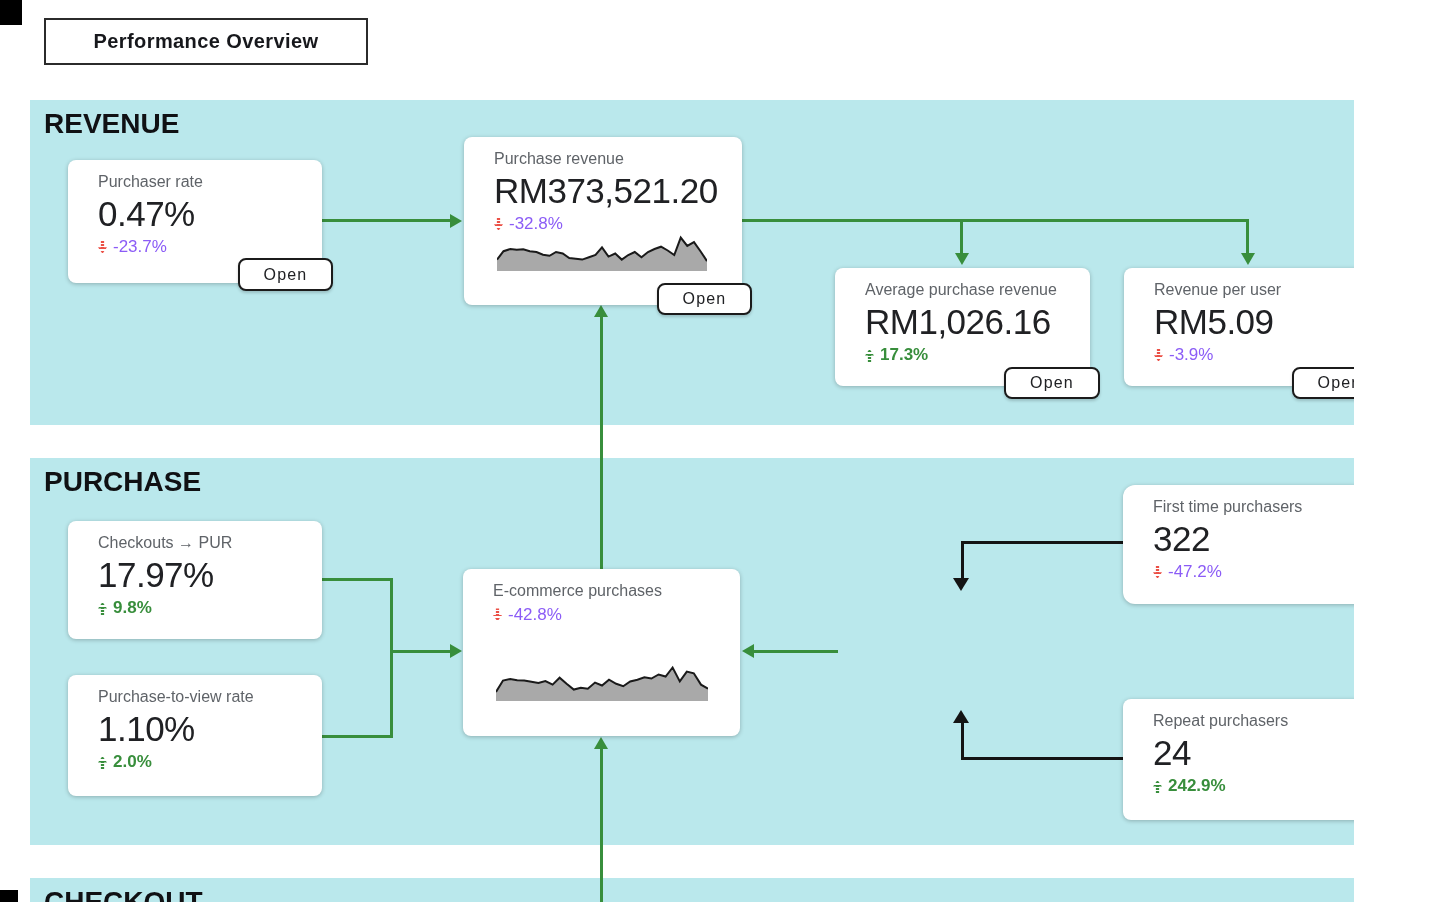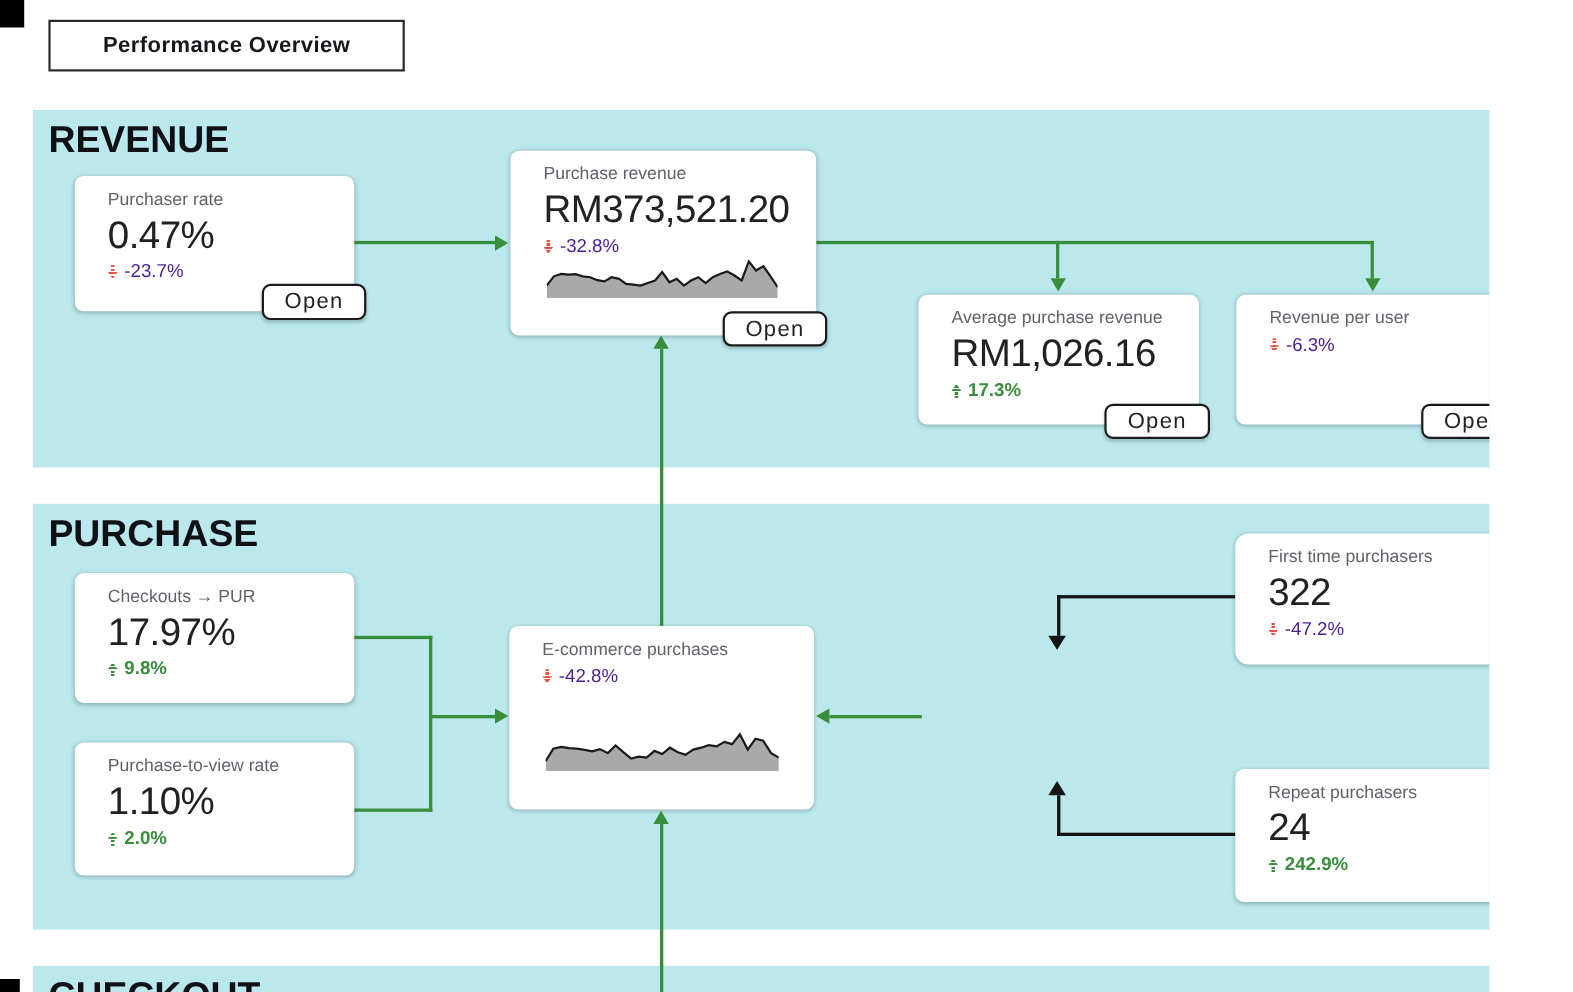--- a/index.html
+++ b/index.html
@@ -10,39 +10,39 @@
 
   .title-box{position:absolute;left:44px;top:18px;width:324px;height:47px;background:#fff;
              border:2px solid #2b2b2b;display:flex;align-items:center;justify-content:center;
              box-sizing:border-box;}
   .title-box span{font-size:20px;font-weight:700;color:#17181c;letter-spacing:.4px;}
 
   .band{position:absolute;left:30px;width:1384px;background:#bae8ec;}
   .band-revenue{top:100px;height:325px;}
   .band-purchase{top:458px;height:387px;}
   .band-checkout{top:878px;height:24px;}
-  .band-label{position:absolute;left:14px;top:8px;font-size:34px;font-weight:700;color:#101114;}
+  .band-label{position:absolute;left:14px;top:8px;font-size:28px;font-weight:700;color:#101114;}
   .band-checkout .band-label{top:8px;}
 
   .card{position:absolute;background:#fff;border-radius:8px;box-shadow:0 1px 4px rgba(0,0,0,.25);
         box-sizing:border-box;padding:12px 14px 12px 30px;}
   .card-label{font-size:16px;color:#5f6368;line-height:1.3;}
   .card-value{font-size:35px;color:#202124;line-height:1.18;letter-spacing:-.5px;}
   .card-change{font-size:17px;margin-top:3px;display:flex;align-items:center;line-height:1.2;}
-  .change-down{color:#4c1d95;}
+  .change-down{color:#8b5cf6;}
   .change-up{color:#388e3c;font-weight:bold;}
   .trend-icon{display:inline-block;width:9px;height:13px;margin-right:6px;flex:0 0 auto;
               clip-path:polygon(32% 0,68% 0,68% 50%,100% 50%,50% 100%,0 50%,32% 50%);}
   .change-down .trend-icon{background-image:repeating-linear-gradient(to bottom,#eb5046 0 2px,rgba(255,255,255,0) 2px 3.2px);}
   .change-up .trend-icon{background-image:repeating-linear-gradient(to bottom,#388e3c 0 2px,rgba(255,255,255,0) 2px 3.2px);transform:scaleY(-1);}
 
   .sparkline{position:absolute;}
 
   .open-btn{position:absolute;display:flex;align-items:center;justify-content:center;
-            background:#fff;border:2px solid #1b1b1b;border-radius:8px;font-size:20px;
+            background:#fff;border:2px solid #1b1b1b;border-radius:8px;font-size:16px;
             letter-spacing:1.2px;color:#202124;box-sizing:border-box;cursor:pointer;
             box-shadow:0 2px 3px rgba(0,0,0,.18);}
 
   .line{position:absolute;}
   .g{background:#388e3c;}
   .k{background:#141414;}
   .ah{position:absolute;width:0;height:0;}
   .ah-right-g{border-top:7px solid transparent;border-bottom:7px solid transparent;border-left:12px solid #388e3c;}
   .ah-left-g{border-top:7px solid transparent;border-bottom:7px solid transparent;border-right:12px solid #388e3c;}
   .ah-down-g{border-left:7px solid transparent;border-right:7px solid transparent;border-top:12px solid #388e3c;}
@@ -137,23 +137,24 @@
     <div class="card-value">RM1,026.16</div>
     <div class="card-change change-up">
       <span class="trend-icon"></span>
       <span>17.3%</span>
     </div>
   </div>
   <button class="open-btn" style="left:1004px;top:367px;width:96px;height:32px;">Open</button>
 
   <div class="card" style="left:1124px;top:268px;width:250px;height:118px;">
     <div class="card-label">Revenue per user</div>
-    <div class="card-change change-down">
-      <span class="trend-icon"></span>
-      <span>-6.3%</span>
+    <div class="card-value">RM5.09</div>
+    <div class="card-change change-down">
+      <span class="trend-icon"></span>
+      <span>-3.9%</span>
     </div>
   </div>
   <button class="open-btn" style="left:1292px;top:367px;width:95px;height:32px;">Open</button>
 
   <div class="card-sliver"></div>
 
   <div class="card" style="left:68px;top:521px;width:254px;height:118px;">
     <div class="card-label">Checkouts → PUR</div>
     <div class="card-value">17.97%</div>
     <div class="card-change change-up">

